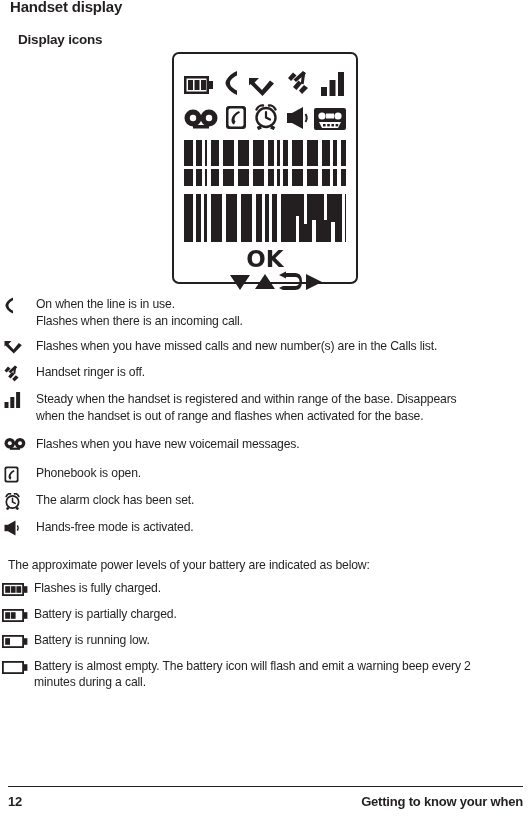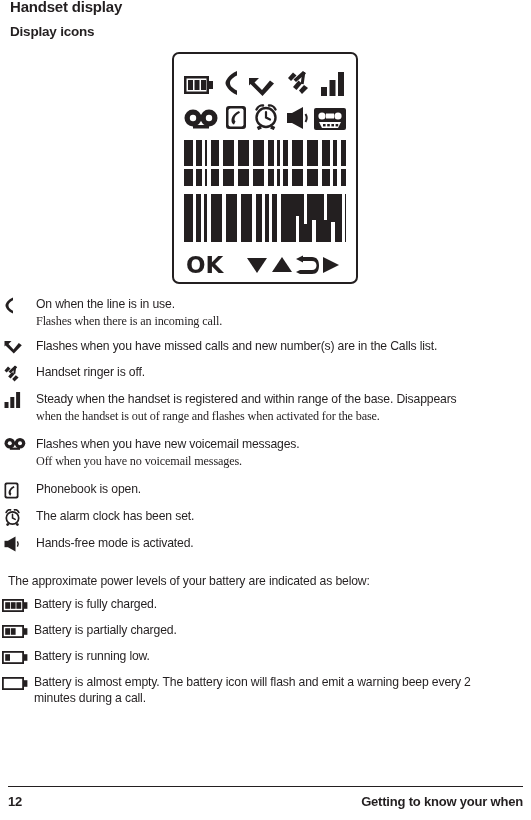--- a/index.html
+++ b/index.html
@@ -32,21 +32,21 @@
     padding: 0 0 0 2px;
     line-height: 18px;
     position: absolute;
     top: -2px;
     left: 8px;
   }
   .h2 {
     font-size: 13.5px;
     font-weight: bold;
     letter-spacing: -0.2px;
-    margin: 0;
+    margin: 8px;
     padding: 0 0 0 2px;
     line-height: 16px;
     position: absolute;
     top: 24px;
     left: 8px;
   }
 
   
   .lcd-wrap {
     position: absolute;
@@ -105,20 +105,21 @@
 
   .lcd-row-soft {
     position: absolute;
     left: 0; right: 0;
     top: 194px;
     height: 34px;
     display: flex;
     align-items: center;
     padding: 0 12px;
     box-sizing: border-box;
+    flex-direction: column;
   }
   .softkey-ok {
     font-size: 23px;
     font-weight: bold;
     letter-spacing: 0px;
     line-height: 23px;
     color: #231f20;
     font-family: "DejaVu Sans", sans-serif;
   }
   .softkey-arrows {
@@ -150,21 +151,21 @@
     box-sizing: border-box;
     padding-top: 1px;
   }
   .legend-text {
     flex: 1 1 auto;
     font-size: 12.2px;
     line-height: 16.5px;
     letter-spacing: -0.15px;
     padding-right: 10px;
   }
-  .legend-text .l2 { display: block; font-family: Liberation Serif, serif; }
+  .legend-text .l2 { display: block; }
 
   .spacer-6 { height: 6px; }
   .spacer-9 { height: 9px; }
   .spacer-12 { height: 12px; }
 
   
   .batt-intro {
     font-size: 12.2px;
     line-height: 16.5px;
     letter-spacing: -0.15px;
@@ -461,21 +462,20 @@
         <svg width="22" height="14" viewBox="0 0 22 14">
           <circle cx="5.8" cy="6.2" r="5.3" fill="#231f20"></circle>
           <circle cx="5.8" cy="6.2" r="2" fill="#ffffff"></circle>
           <circle cx="16" cy="6.2" r="5.3" fill="#231f20"></circle>
           <circle cx="16" cy="6.2" r="2" fill="#ffffff"></circle>
           <rect x="5.8" y="10.6" width="10.2" height="2.2" fill="#231f20"></rect>
         </svg>
       </span>
       <span class="legend-text">
         <span>Flashes when you have new voicemail messages.</span>
-        <span class="l2">Off when you have no voicemail messages.</span>
       </span>
     </div>
 
     <div class="spacer-12"></div>
 
     <div class="legend-row">
       <span class="legend-icon">
         <svg width="15" height="17" viewBox="0 0 15 17">
           <rect x="0.5" y="0.5" width="14" height="16" rx="2" fill="#231f20"></rect>
           <rect x="2.2" y="2.2" width="10.6" height="12.6" rx="1.4" fill="#ffffff"></rect>
@@ -533,21 +533,21 @@
       <span class="batt-icon-cell">
         <svg width="26" height="15" viewBox="0 0 26 15">
           <rect x="0" y="1" width="22" height="13" fill="#231f20"></rect>
           <rect x="1.8" y="2.8" width="18.4" height="9.4" fill="#ffffff"></rect>
           <rect x="3.2" y="4.2" width="4.8" height="6.6" fill="#231f20"></rect>
           <rect x="8.8" y="4.2" width="4.8" height="6.6" fill="#231f20"></rect>
           <rect x="14.4" y="4.2" width="4.8" height="6.6" fill="#231f20"></rect>
           <rect x="22" y="4.2" width="3.4" height="6.6" fill="#231f20"></rect>
         </svg>
       </span>
-      <span class="batt-text">Battery is fully charged.</span>
+      <span class="batt-text">Flashes is fully charged.</span>
     </div>
 
     <div class="spacer-9"></div>
 
     <div class="batt-row">
       <span class="batt-icon-cell">
         <svg width="26" height="15" viewBox="0 0 26 15">
           <rect x="0" y="1" width="22" height="13" fill="#231f20"></rect>
           <rect x="1.8" y="2.8" width="18.4" height="9.4" fill="#ffffff"></rect>
           <rect x="3.2" y="4.2" width="4.8" height="6.6" fill="#231f20"></rect>

